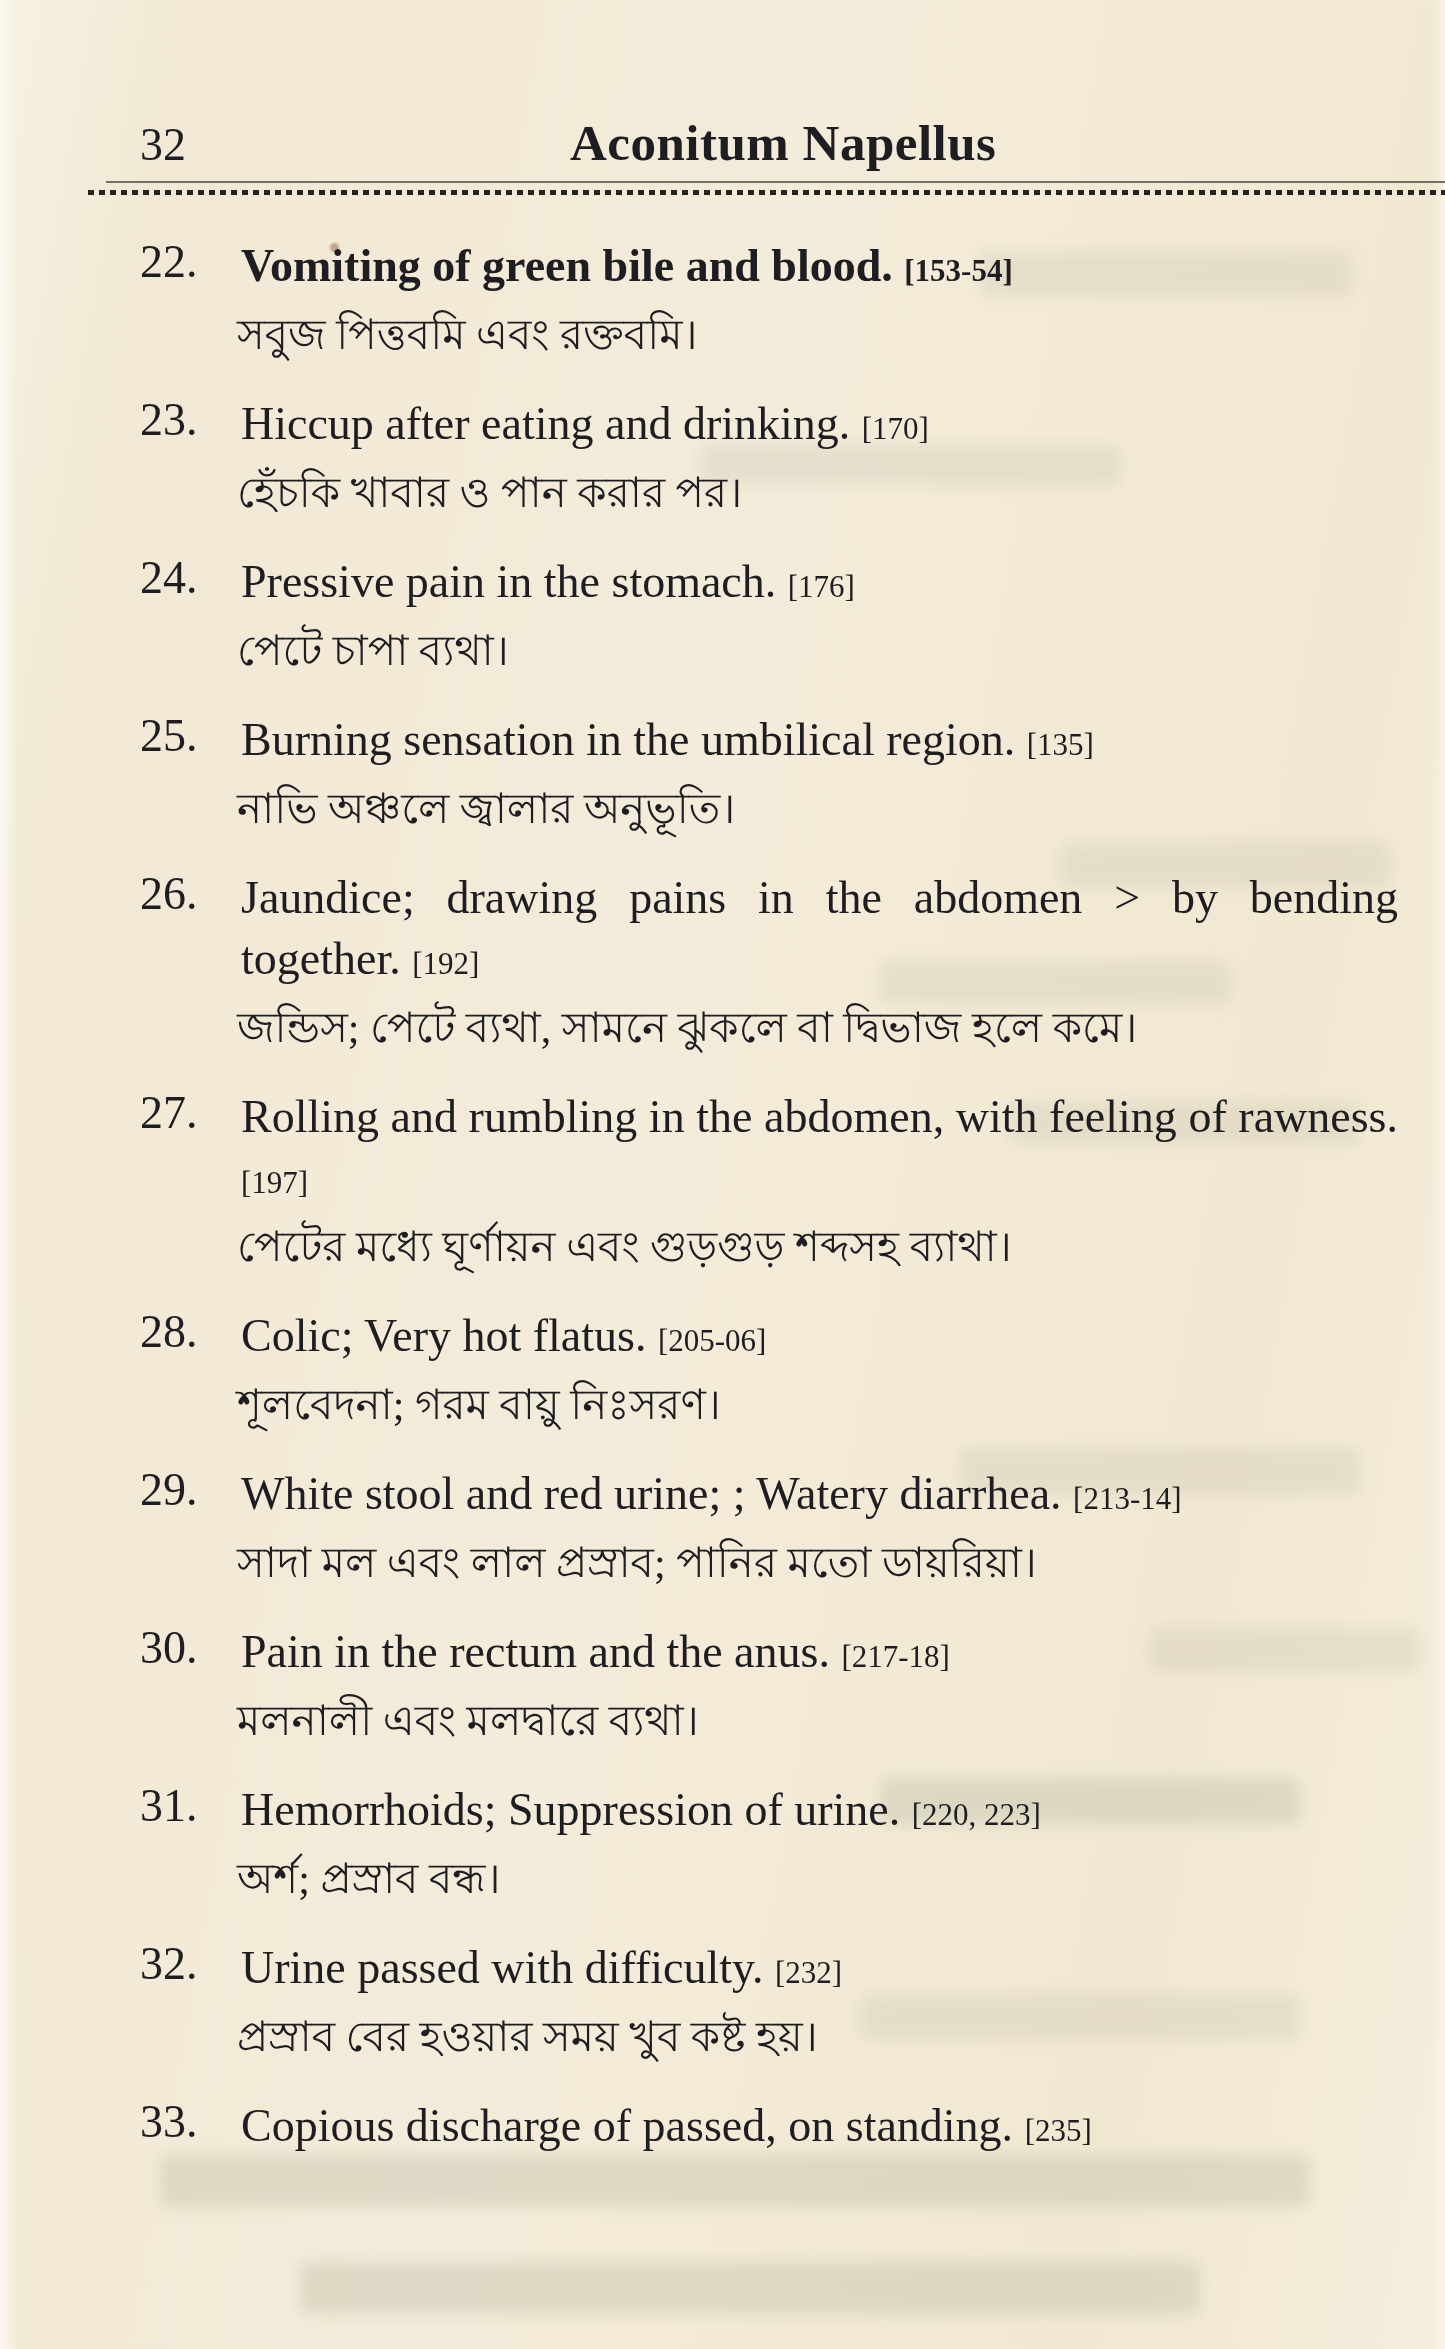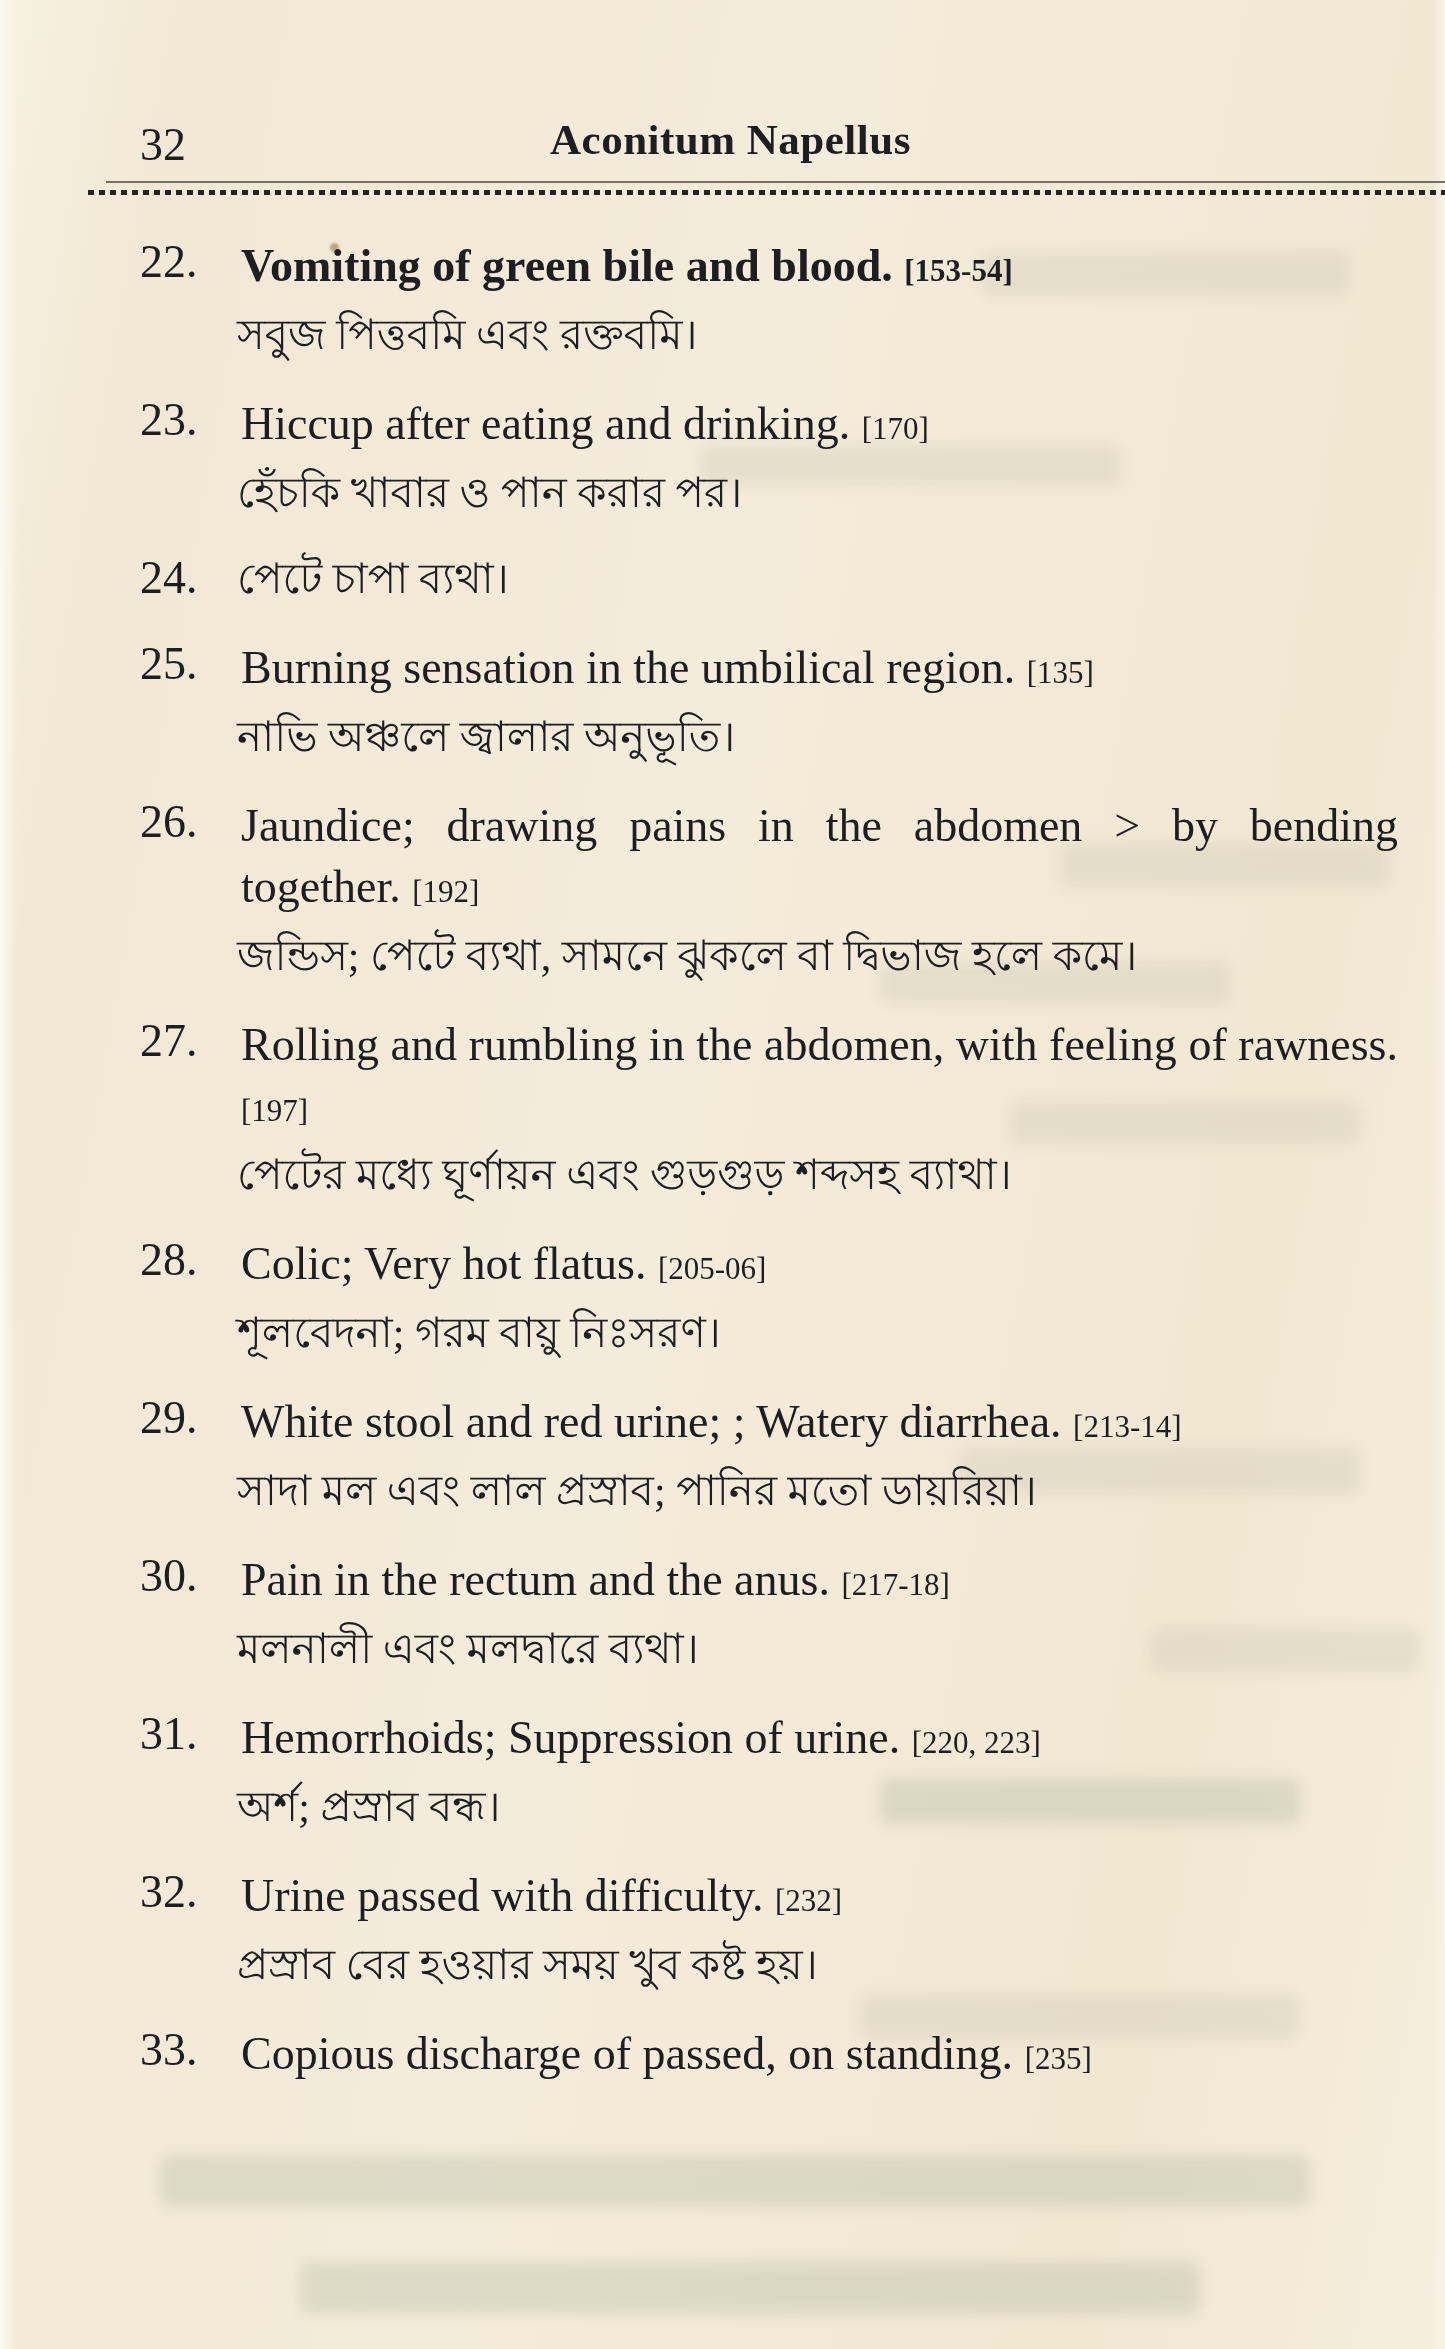--- a/index.html
+++ b/index.html
@@ -9,21 +9,21 @@
     overflow:hidden;
     background:linear-gradient(100deg,#f7f1e1 0%,#f1e9d5 10%,#f4ecda 45%,#f1e8d2 80%,#f5eedd 100%);
     font-family:Liberation Serif, serif;
     color:#1e1d22;
   }
   .edge-left{position:absolute;left:0;top:0;bottom:0;width:18px;
     background:linear-gradient(90deg,#fcf9f0,rgba(252,249,240,0));}
   .edge-right{position:absolute;right:0;top:0;bottom:0;width:14px;
     background:linear-gradient(270deg,#f8f3e6,rgba(248,243,230,0));}
   .pageno{position:absolute;left:140px;top:122px;font-size:46px;line-height:1;}
-  .title{position:absolute;left:550px;top:118px;font-size:43px;font-weight:bold;line-height:1;letter-spacing:.5px;}
+  .title{position:absolute;left:570px;top:118px;font-size:51px;font-weight:bold;line-height:1;letter-spacing:.5px;}
   .rule-solid{position:absolute;left:106px;right:0;top:181px;height:2px;background:#55504a;opacity:.8;}
   .rule-dotted{position:absolute;left:88px;right:0;top:190px;height:5px;
     background:repeating-linear-gradient(90deg,#26241f 0 6px,rgba(0,0,0,0) 6px 11px);}
   .entries{position:absolute;left:140px;top:231px;width:1262px;}
   .entry{display:flex;margin-bottom:24px;justify-content:center;}
   .num{flex:none;width:97px;font-size:46px;line-height:61px;}
   .body{flex:1;}
   .en{margin:4px;font-size:46px;line-height:61px;text-align:justify;}
   .en.bold{font-weight:bold;}
   .ref{font-size:31px;white-space:nowrap;}
@@ -73,20 +73,21 @@
       <div class="num">23.</div>
       <div class="body">
         <p class="en"><span>Hiccup after eating and drinking.</span> <span class="ref">[170]</span></p>
         <p class="bn">হেঁচকি খাবার ও পান করার পর।</p>
       </div>
     </section>
 
     <section class="entry">
       <div class="num">24.</div>
       <div class="body">
+        <p class="en"><span>Pressive pain in the stomach.</span> <span class="ref">[176]</span></p>
         <p class="bn">পেটে চাপা ব্যথা।</p>
       </div>
     </section>
 
     <section class="entry">
       <div class="num">25.</div>
       <div class="body">
         <p class="en"><span>Burning sensation in the umbilical region.</span> <span class="ref">[135]</span></p>
         <p class="bn">নাভি অঞ্চলে জ্বালার অনুভূতি।</p>
       </div>

